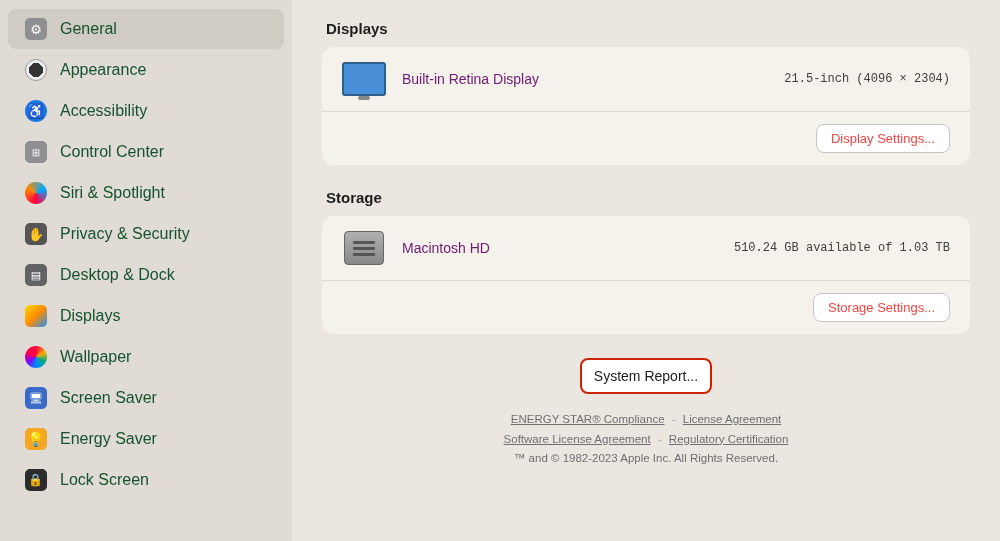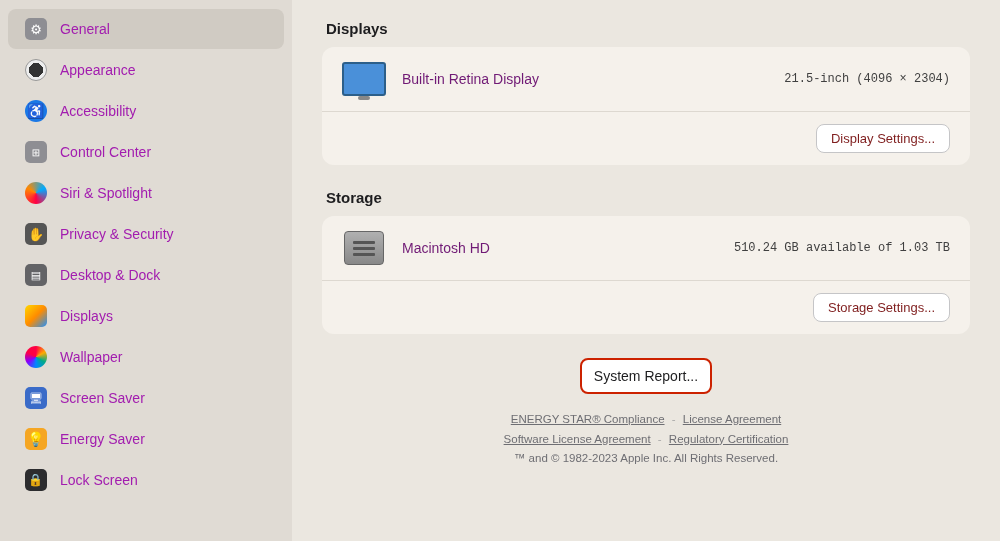--- a/index.html
+++ b/index.html
@@ -30,22 +30,22 @@
       border-radius: 8px;
       margin: 1px 8px;
       gap: 12px;
     }
 
     .sidebar-item.active {
       background: #d0cbc3;
     }
 
     .sidebar-item-label {
-      font-size: 14px;
-      color: #a21caf;
+      font-size: 16px;
+      color: #14532d;
     }
 
     .sidebar-icon {
       width: 24px;
       height: 24px;
       flex-shrink: 0;
       display: flex;
       align-items: center;
       justify-content: center;
     }
@@ -223,21 +223,21 @@
       border-top: 1px solid #ddd8d0;
     }
 
     .settings-button {
       background: white;
       border: 1px solid #c5c5c7;
       border-radius: 8px;
       padding: 6px 14px;
       font-size: 13px;
       cursor: pointer;
-      color: #7f1d1d;
+      color: #ef4444;
       font-family: inherit;
     }
 
     .system-report-area {
       display: flex;
       justify-content: center;
       margin-bottom: 16px;
     }
 
     .system-report-button {

